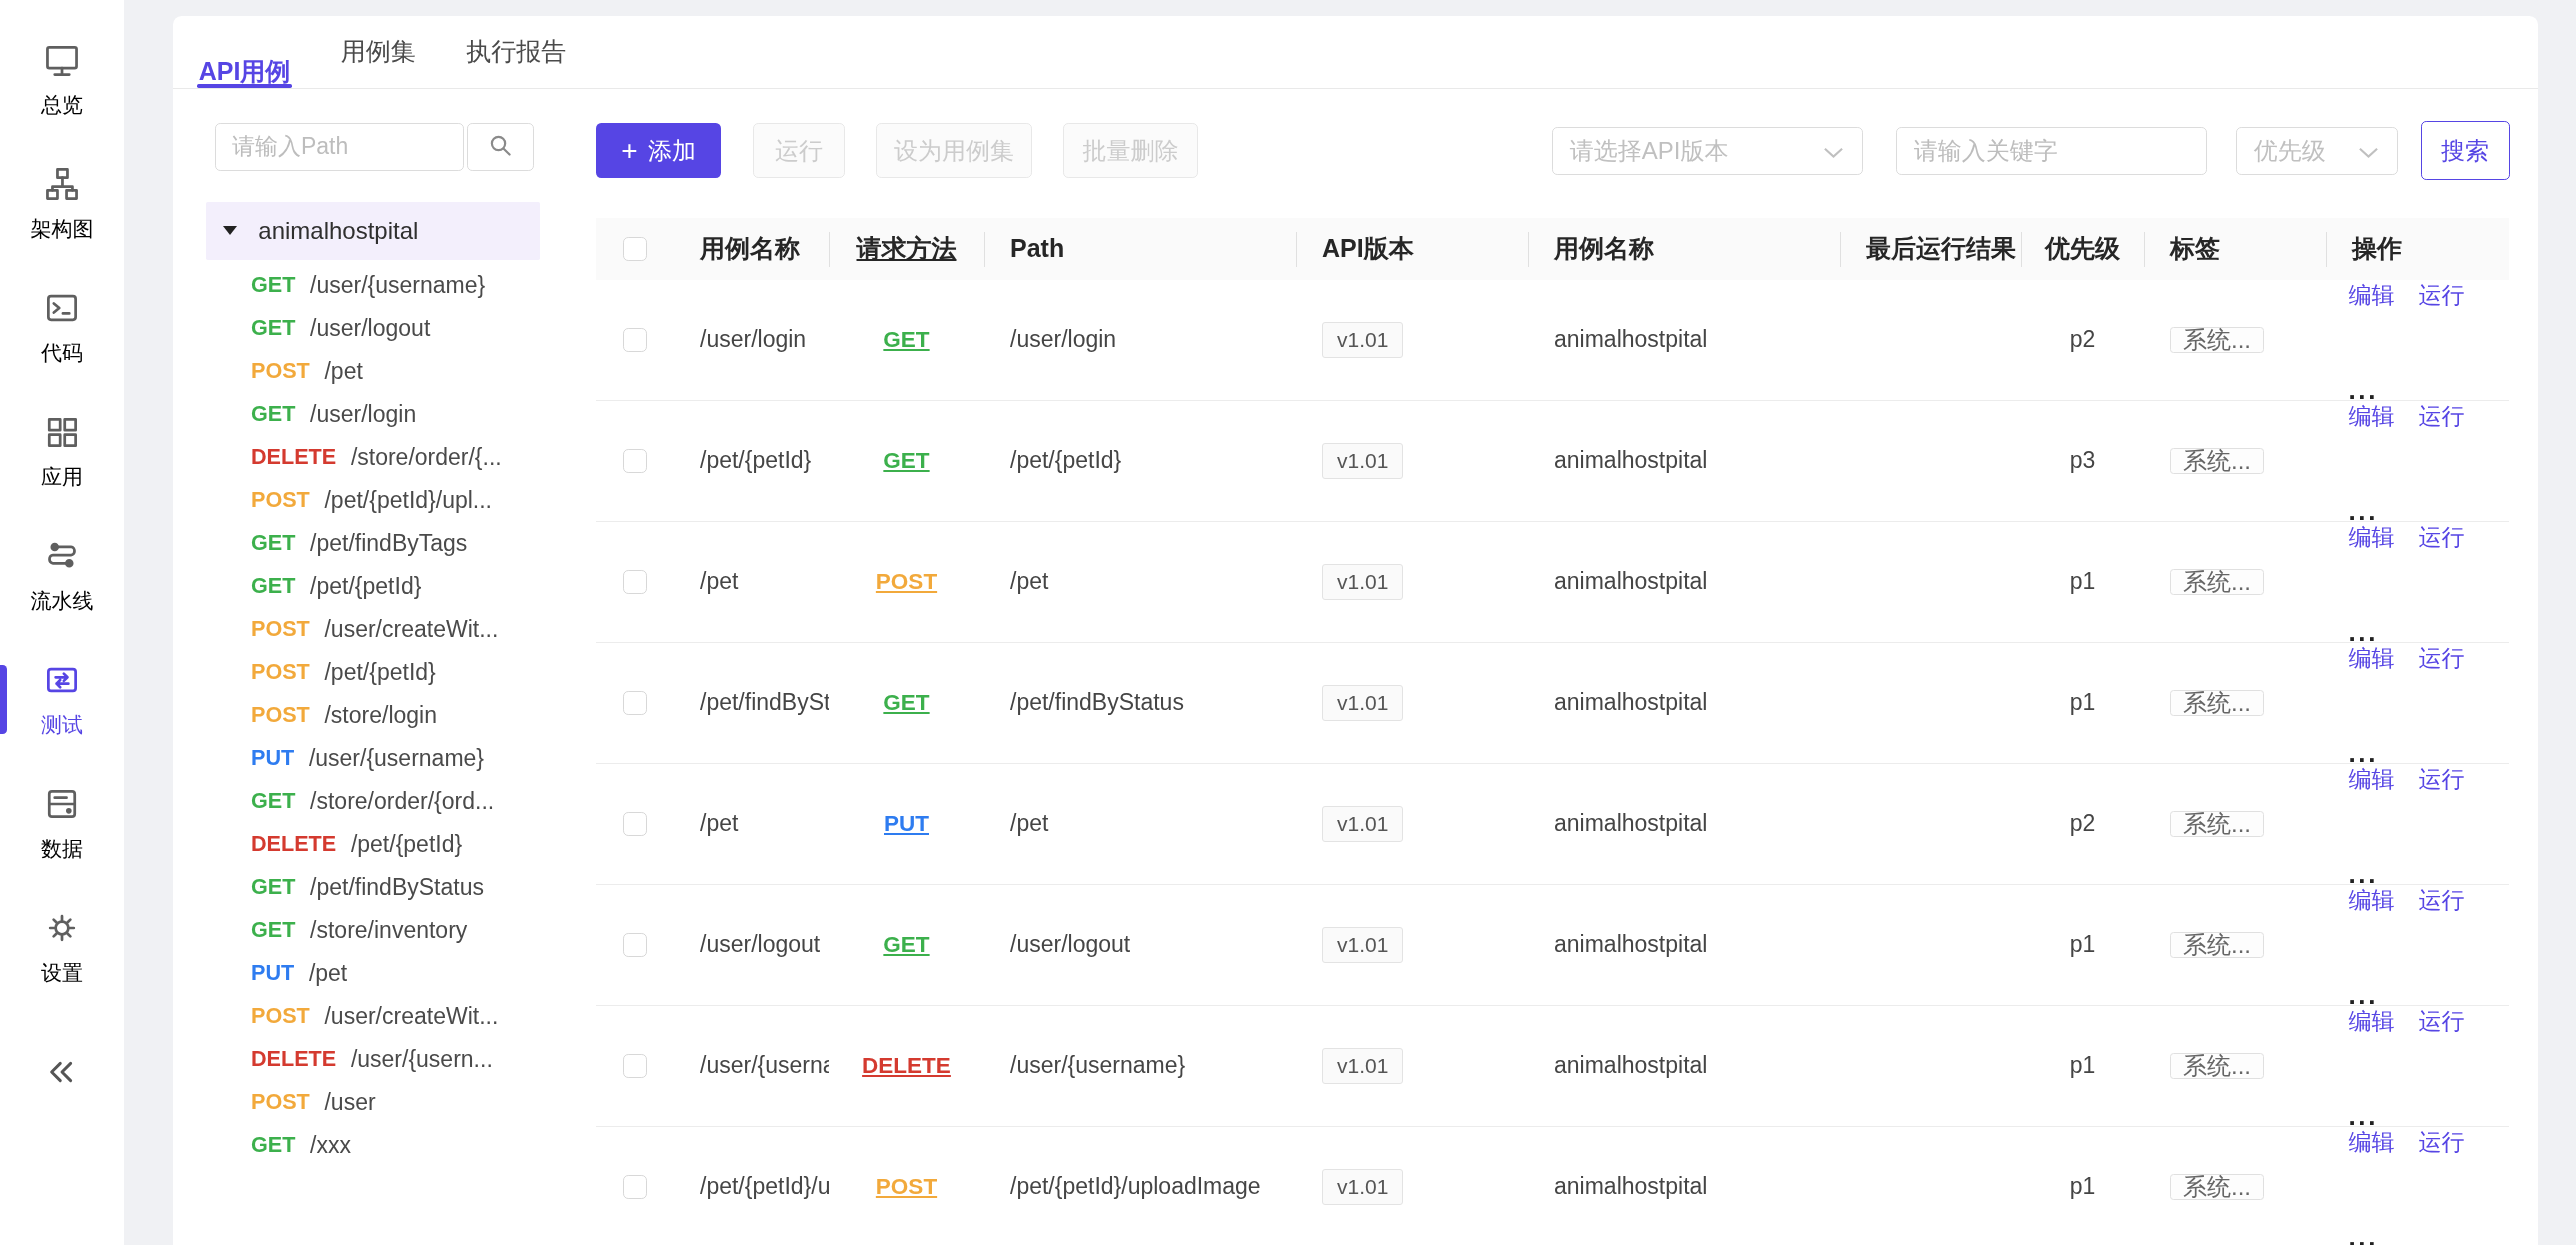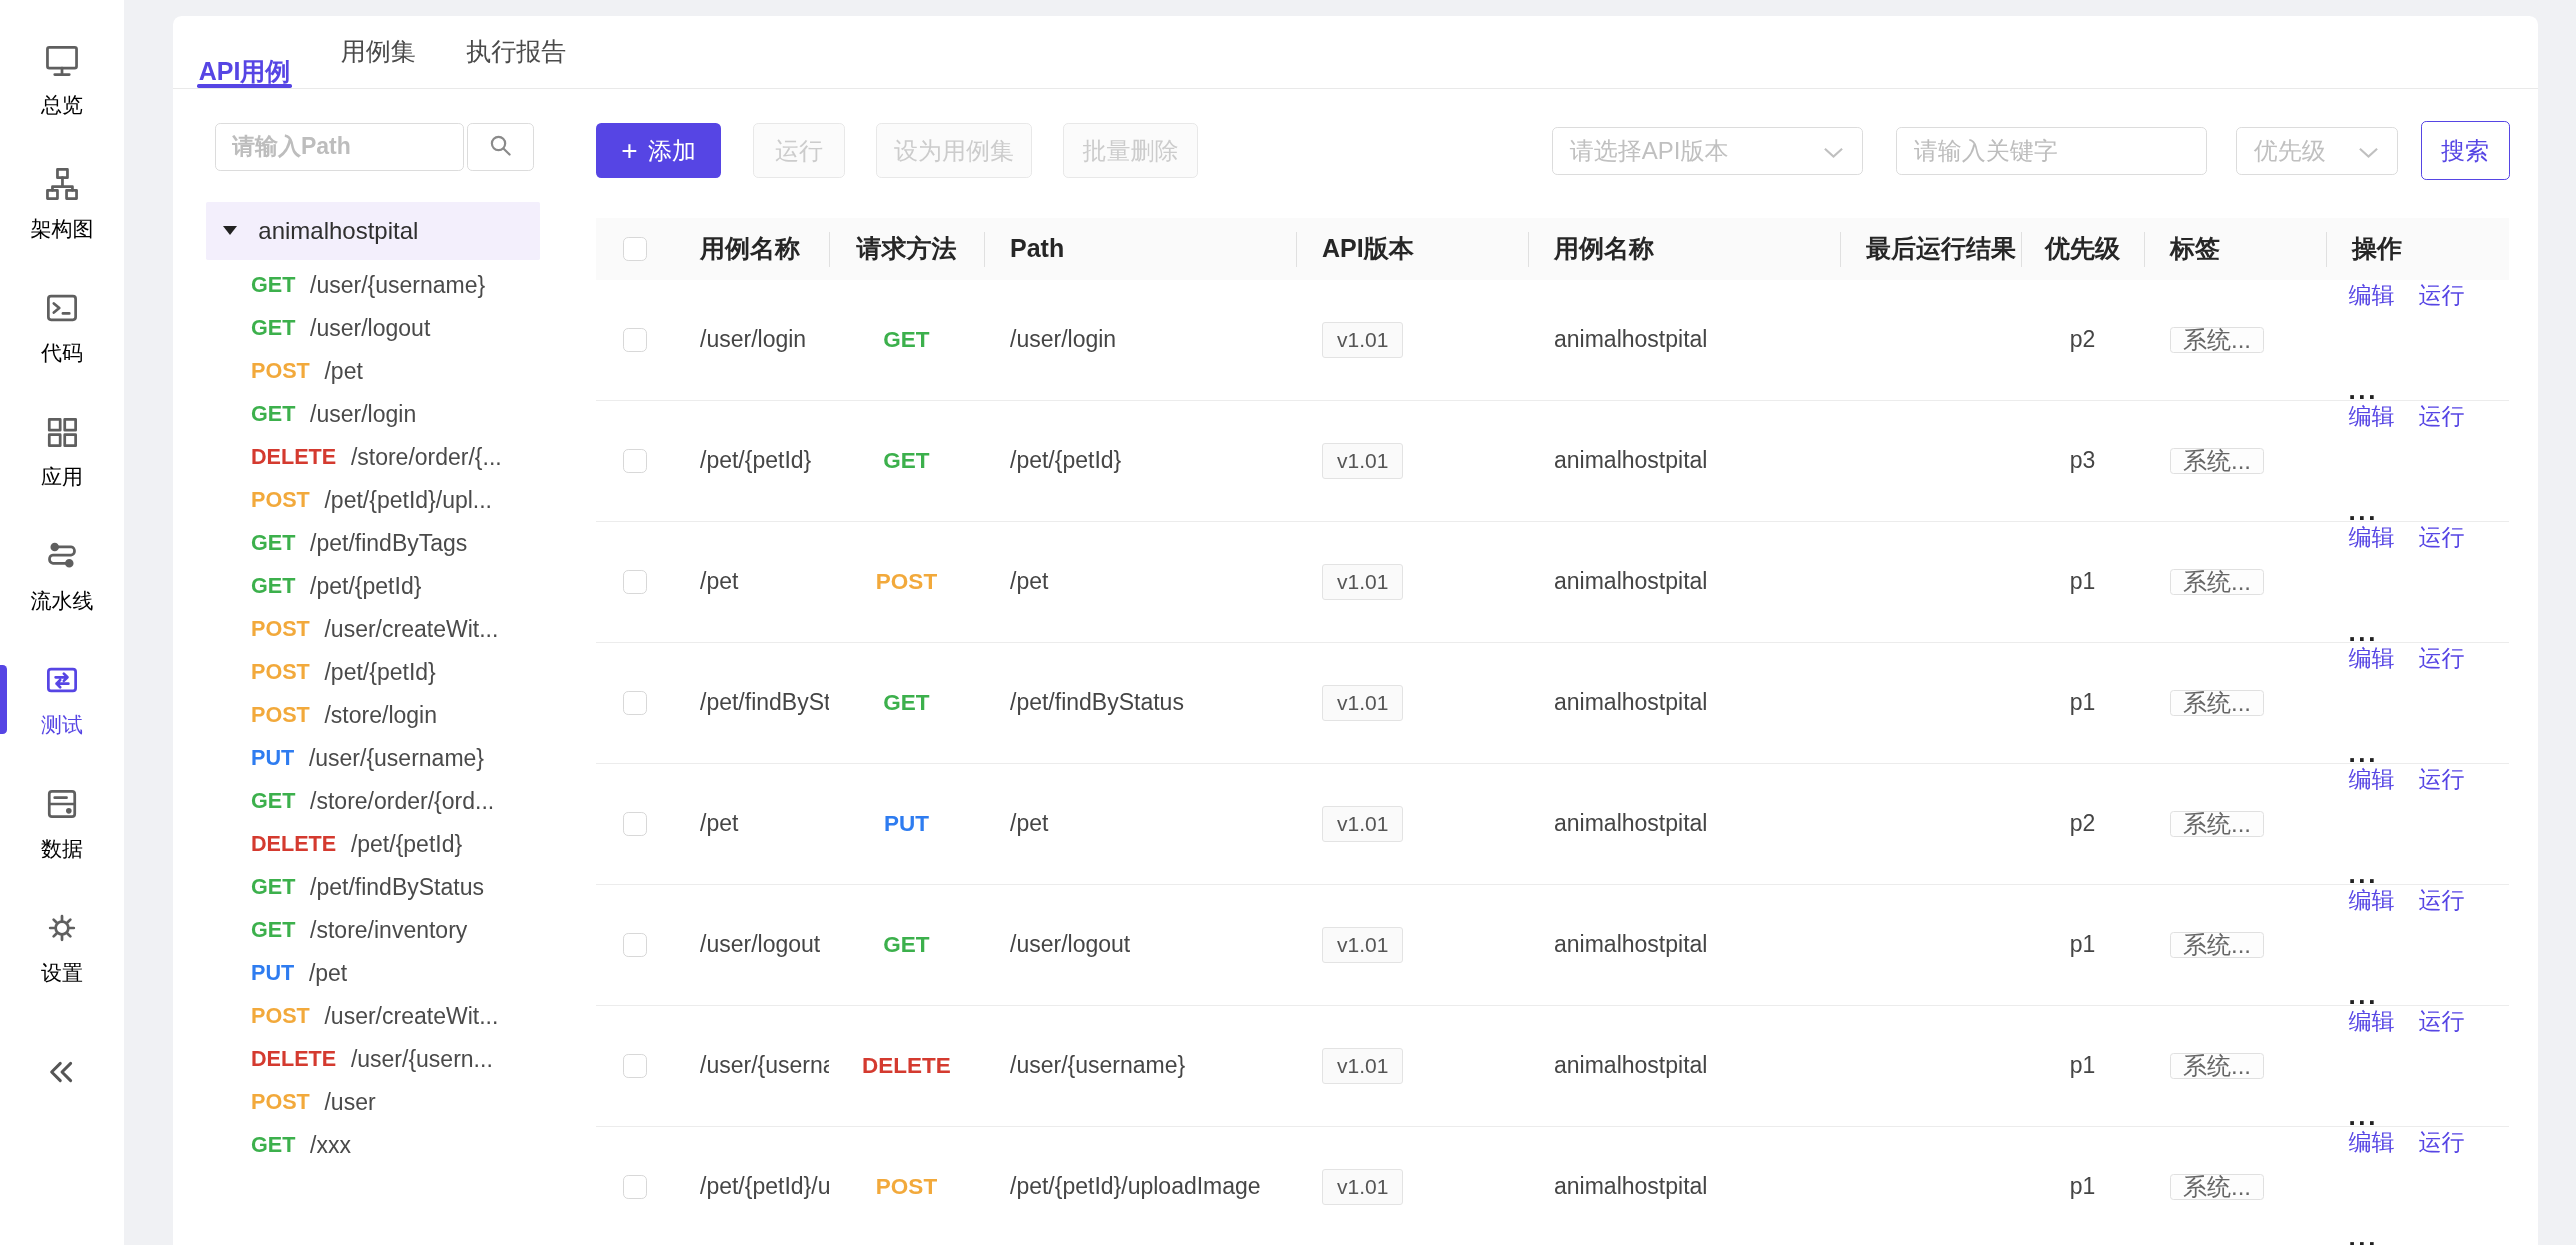--- a/index.html
+++ b/index.html
@@ -32,21 +32,21 @@
   .tab { position:relative; display:flex; align-items:center; font-size:25px; color:#4a4a4a; cursor:pointer; padding:0 1.7px; }
   .tab.active { color:#5645e4; font-weight:bold;margin-top:40px; }
   .tab.active::after { content:''; position:absolute; left:0; right:0; bottom:0; height:3.5px; background:#5645e4; border-radius:1.7px; }
 
   .body { display:flex; height:1156px; }
 
   
   .tree-panel { width:397px; flex:0 0 397px; padding:34px 0 0 26px; }
   .search-row { display:flex; gap:2.6px; margin-left:16.4px; }
   .search-input { width:249px; height:48px; border:0.9px solid #dcdcdc; border-radius:5.2px;
-    font-size:23px; padding:0 15.5px; color:#333; outline:none; background:#fff;font-weight:bold; }
+    font-size:23px; padding:0 15.5px; color:#333; outline:none; background:#fff; }
   .search-input::placeholder { color:#bdbdbd; }
   .search-btn { width:67px; height:48px; border:0.9px solid #dcdcdc; border-radius:5.2px; background:#fff;
     display:flex; align-items:center; justify-content:center; cursor:pointer; }
   .search-btn svg { width:28px; height:28px; stroke:#8a8a8a; fill:none; stroke-width:3; stroke-linecap:round; }
   .tree-root { margin-top:31px; margin-left:7px; width:334px; height:58px; background:#f3effc;
     display:flex; align-items:center; padding-left:17.3px; gap:21px; cursor:pointer; border-radius:1.7px; }
   .caret { width:0; height:0; border-left:7.8px solid transparent; border-right:7.8px solid transparent;
     border-top:9.5px solid #222; }
   .tree-root-label { font-size:24px; color:#2f2f2f; }
   .tree-list { margin-top:4.3px; }
@@ -75,21 +75,21 @@
   .btn-search { width:89px; height:59px; background:#fff; border:1.7px solid #5645e4; color:#5645e4; }
 
   
   .table { margin-top:37px; width:1913px; }
   .thead { display:flex; height:62px; background:#fafafa; align-items:center; }
   .th { position:relative; height:100%; display:flex; align-items:center; font-size:25px; font-weight:bold;
     color:#262626; padding-left:26px; }
   .th:nth-child(n+3)::before { content:''; position:absolute; left:0; top:14px; width:0.9px; height:35px; background:#e0e0e0; }
   .c0 { width:78px; flex:0 0 78px; padding-left:0; justify-content:center; }
   .c1 { width:155px; flex:0 0 155px; }
-  .c2 { width:155px; flex:0 0 155px; justify-content:center; padding-left:0; }
+  .c2 { width:155px; flex:0 0 155px; justify-content:center; padding-left:0;text-decoration:underline; }
   .c3 { width:312px; flex:0 0 312px; }
   .c4 { width:232px; flex:0 0 232px; }
   .c5 { width:312px; flex:0 0 312px; }
   .c6 { width:181px; flex:0 0 181px; }
   .c7 { width:123px; flex:0 0 123px; justify-content:center; padding-left:0; }
   .c8 { width:182px; flex:0 0 182px; }
   .c9 { width:184px; flex:0 0 184px; }
   .trow { display:flex; height:121px; align-items:center; border-bottom:0.9px solid #ececec; }
   .cell { height:100%; display:flex; align-items:center; font-size:23px; color:#454545; padding-left:26px; overflow:hidden; white-space:nowrap; }
   .cell.c0 { justify-content:center; padding-left:0; }

